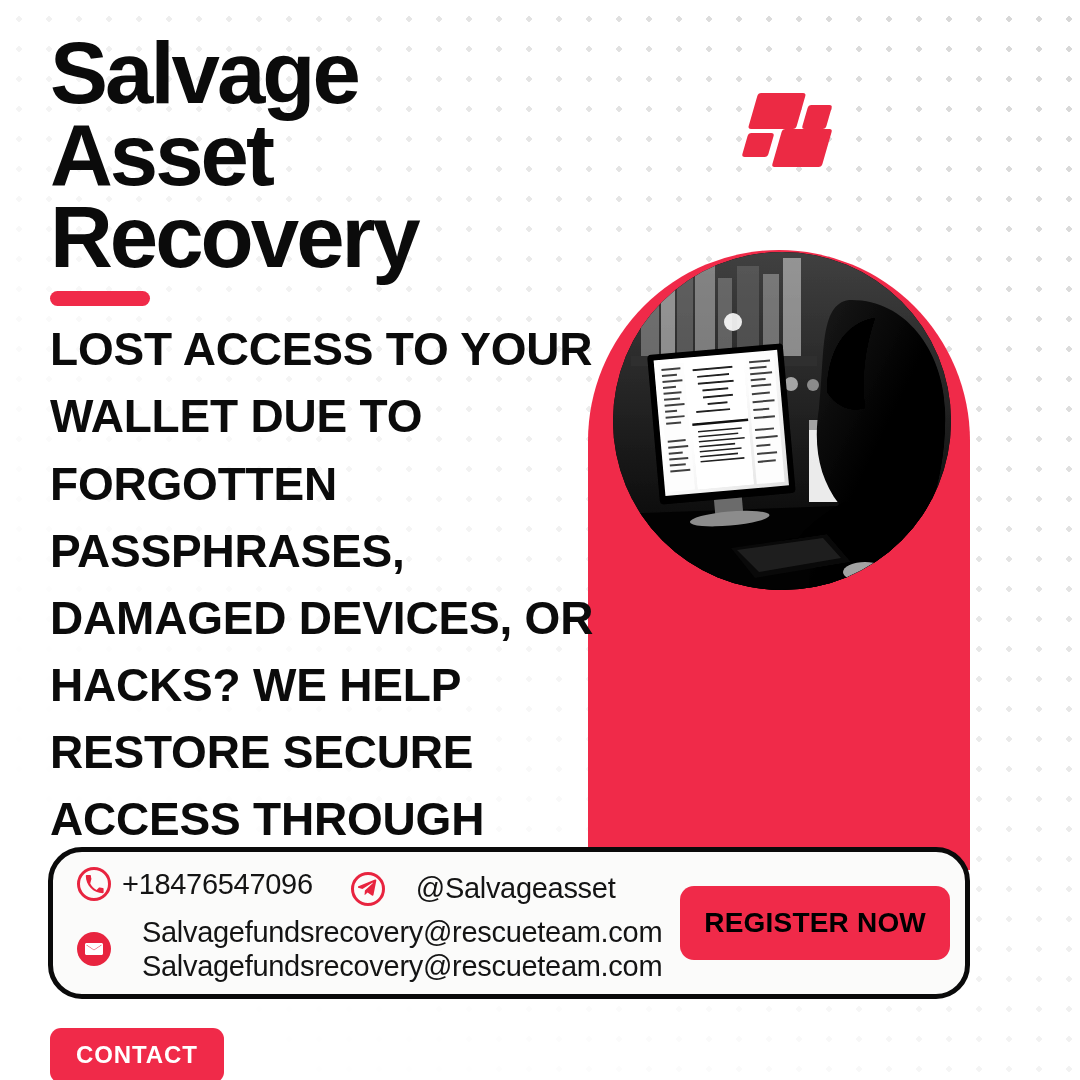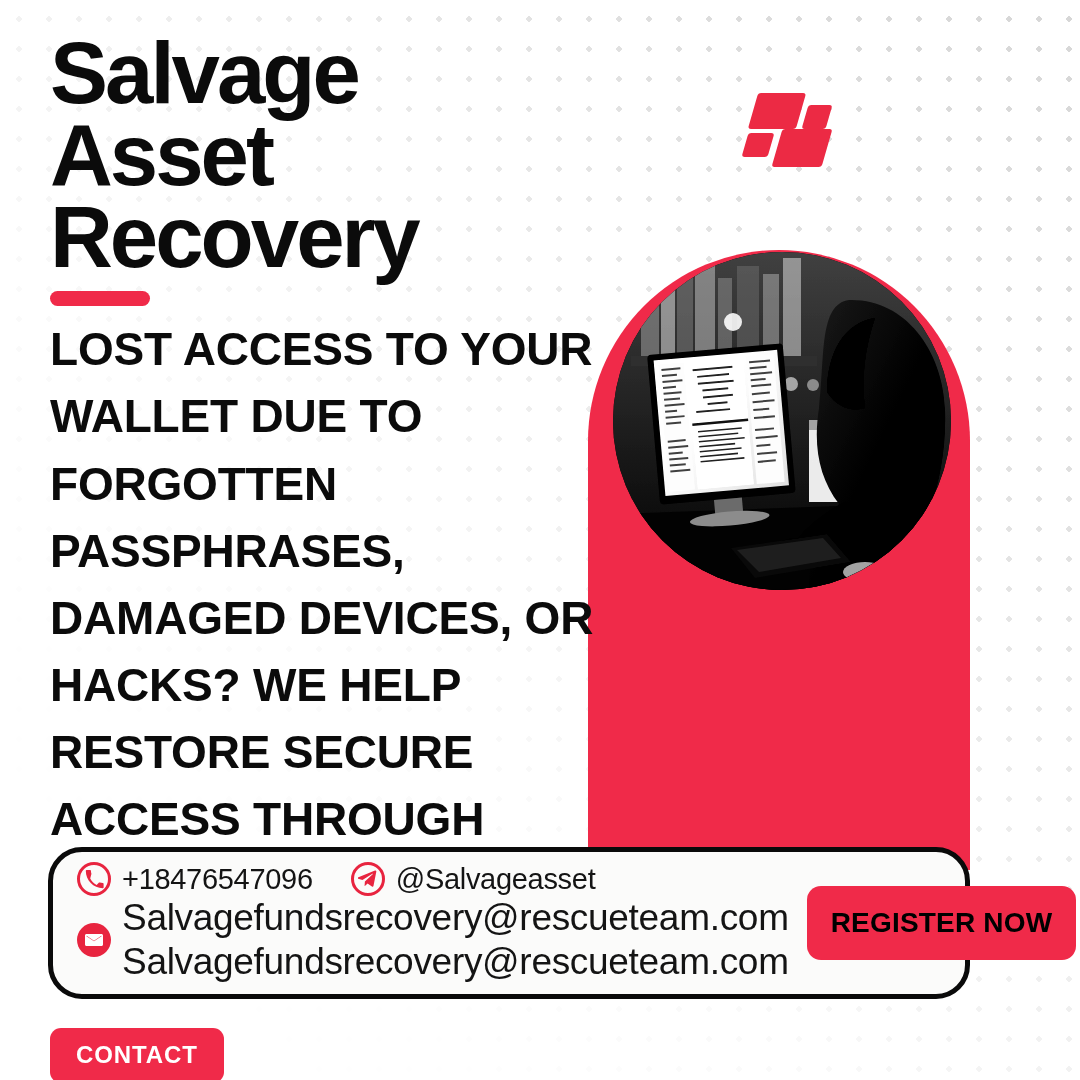--- a/index.html
+++ b/index.html
@@ -116,21 +116,21 @@
     border:5px solid #0a0a0a;
     border-radius:34px;
     z-index:5;
     display:flex;
     align-items:center;
     padding:0 22px 0 24px;
   }
   #contact-details{ flex:1 1 auto; }
 
   .contact-row{ display:flex; align-items:center; }
-  .contact-row + .contact-row{ margin-top:0; }
+  .contact-row + .contact-row{ margin-top:9px;gap:20px; }
 
   .icon-badge{
     width:34px; height:34px;
     border-radius:50%;
     flex:0 0 34px;
     display:flex; align-items:center; justify-content:center;
     margin-right:11px;
   }
   .icon-badge.ring{
     background:transparent;
@@ -139,21 +139,21 @@
   .icon-badge.solid{ background:#E8243F; }
   .icon-badge svg{ display:block; }
 
   .contact-text{
     font-size:29px;
     color:#141414;
     letter-spacing:-.3px;
     white-space:nowrap;
   }
   .contact-text.email{
-    font-size:37px;
+    font-size:29px;
     line-height:1.18;
   }
   #contact-item-telegram{ margin-left:38px; }
 
   #register-button{
     flex:0 0 auto;
     background:#F02A49;
     color:#000000;
     font-size:28px;
     font-weight:800;

